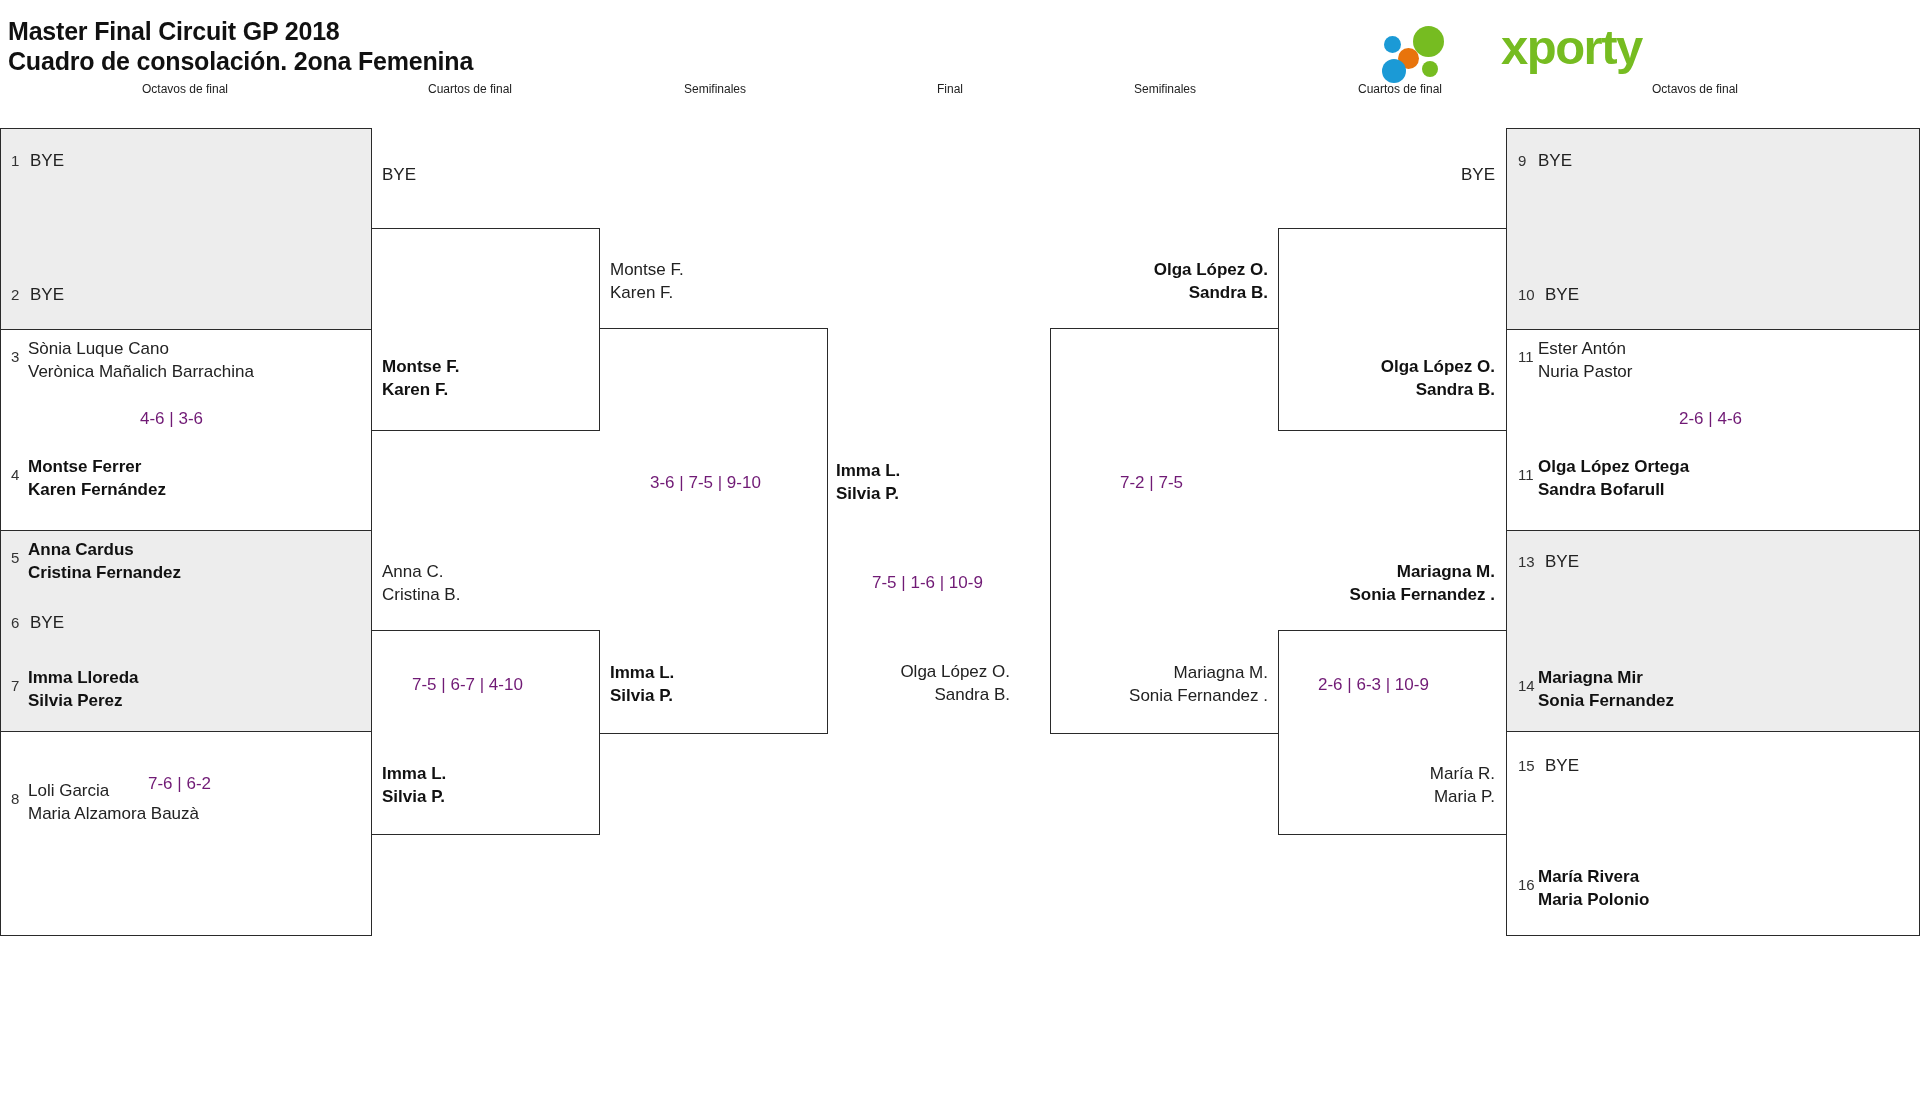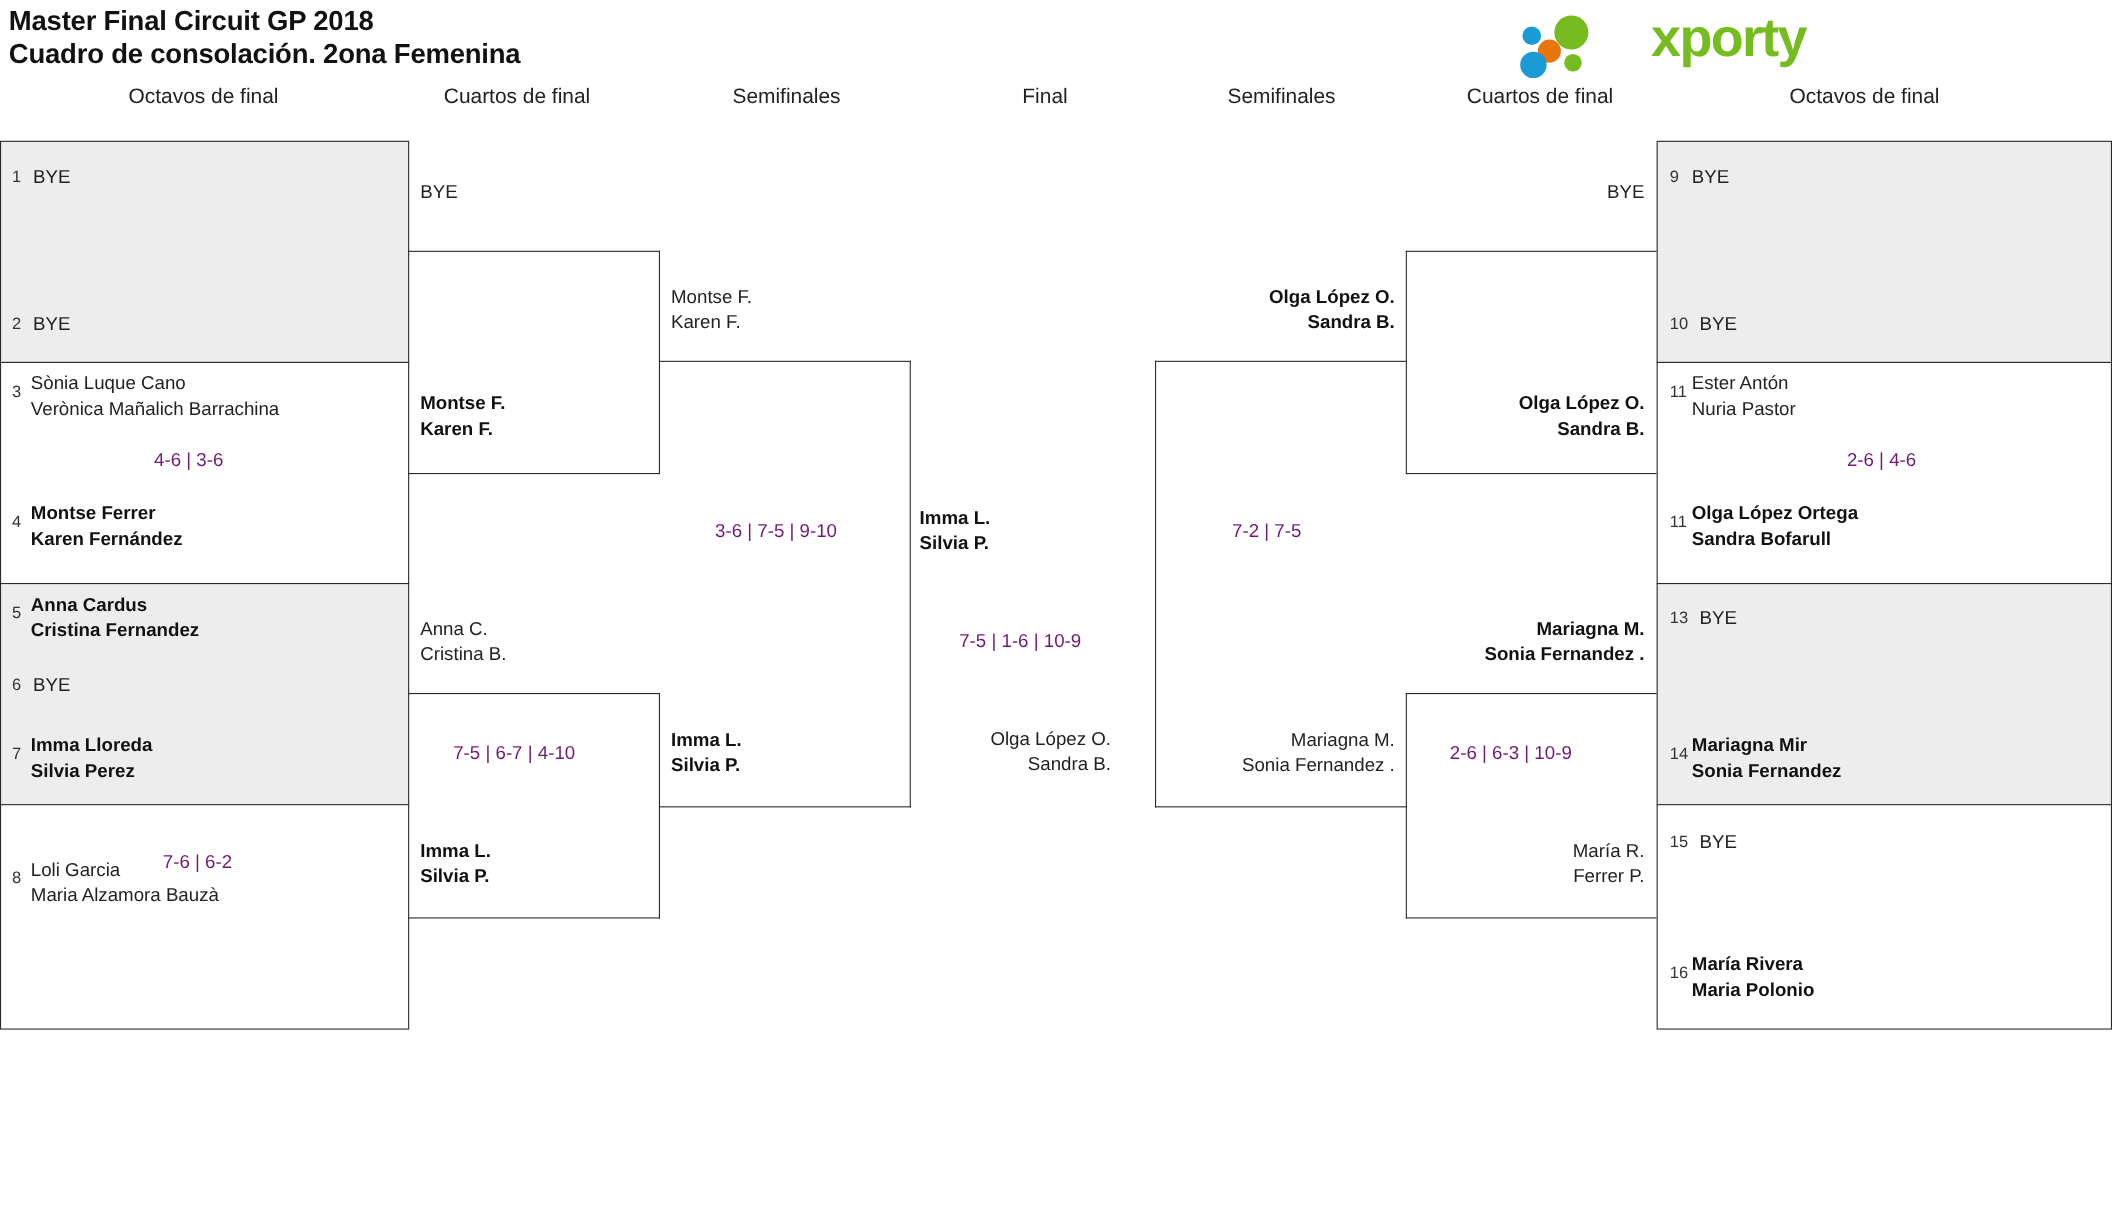--- a/index.html
+++ b/index.html
@@ -13,21 +13,21 @@
     font-family: "Liberation Sans", sans-serif;
     color: #1a1a1a;
     position: relative;
     overflow: hidden;
     -webkit-font-smoothing: antialiased;
   }
 
   
   #header {
     position: absolute;
-    left: 0; top: 0;
+    left: 0; top: 12px;
     width: 1628px; height: 95px;
   }
   #title-block {
     position: absolute;
     left: 8px; top: 4px;
     font-size: 25px;
     font-weight: bold;
     line-height: 30px;
     letter-spacing: -0.2px;
     color: #111;
@@ -48,21 +48,21 @@
     letter-spacing: -1.5px;
     line-height: 62px;
     margin-left: 41px;
   }
   .dot { position: absolute; border-radius: 50%; }
 
   
   .round-header {
     position: absolute;
     top: 78px;
-    font-size: 19px;
+    font-size: 12px;
     line-height: 22px;
     text-align: center;
     color: #222;
     white-space: nowrap;
   }
 
   
   .box {
     position: absolute;
     box-sizing: border-box;
@@ -256,21 +256,21 @@
 </div>
 
 <div class="entry bold ralign" style="left:1280px; top:560px; width:215px;">
   <span class="line2">Mariagna M.</span>
   <span class="line2">Sonia Fernandez .</span>
 </div>
 <div class="score" style="left:1318px; top:674px;">2-6 | 6-3 | 10-9</div>
 
 <div class="entry ralign" style="left:1280px; top:762px; width:215px;">
   <span class="line2">María R.</span>
-  <span class="line2">Ferrer P.</span>
+  <span class="line2">Maria P.</span>
 </div>
 
 <div class="box shaded" style="left:1506px; top:128px; width:414px; height:202px;"></div>
 <div class="box" style="left:1506px; top:329px; width:414px; height:202px;"></div>
 <div class="box shaded" style="left:1506px; top:530px; width:414px; height:202px;"></div>
 <div class="box" style="left:1506px; top:731px; width:414px; height:205px;"></div>
 
 <div class="seed" style="left:1518px; top:152px;">9</div>
 <div class="entry" style="left:1538px; top:149px;">BYE</div>
 

